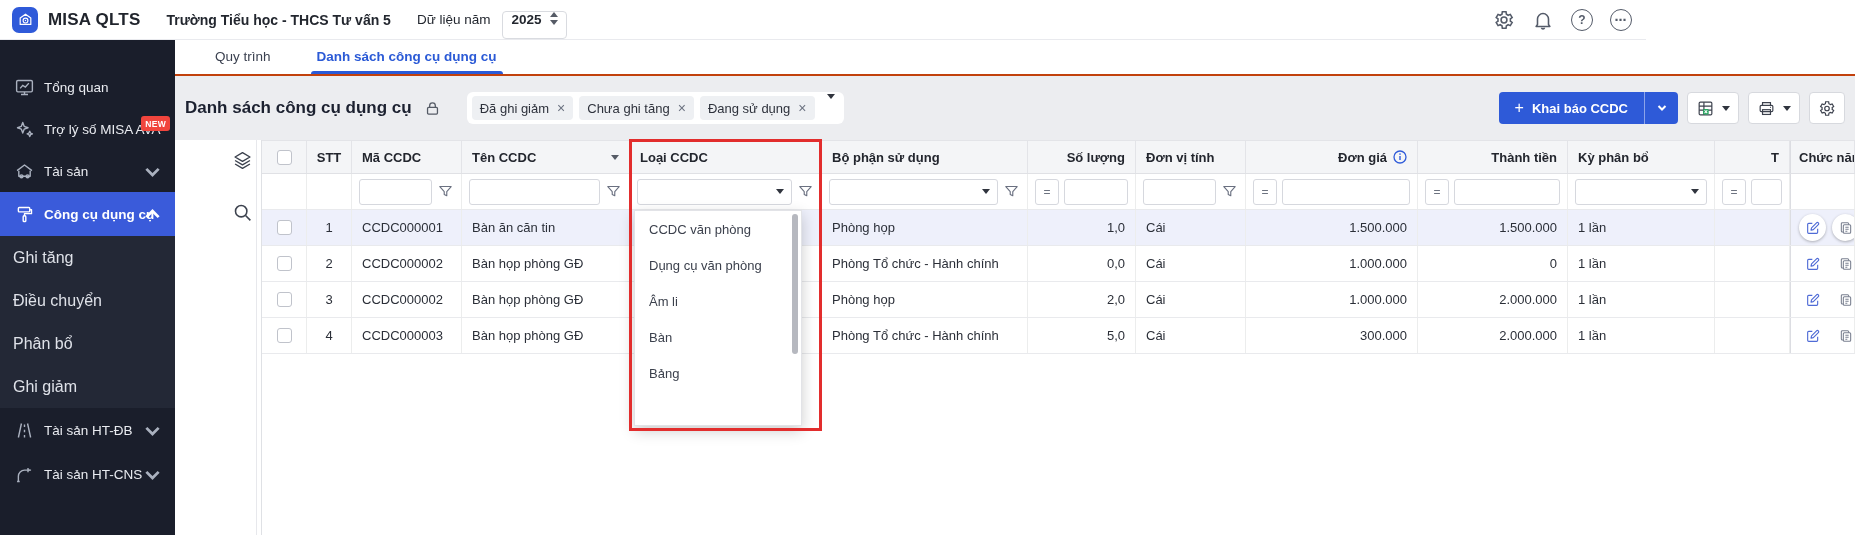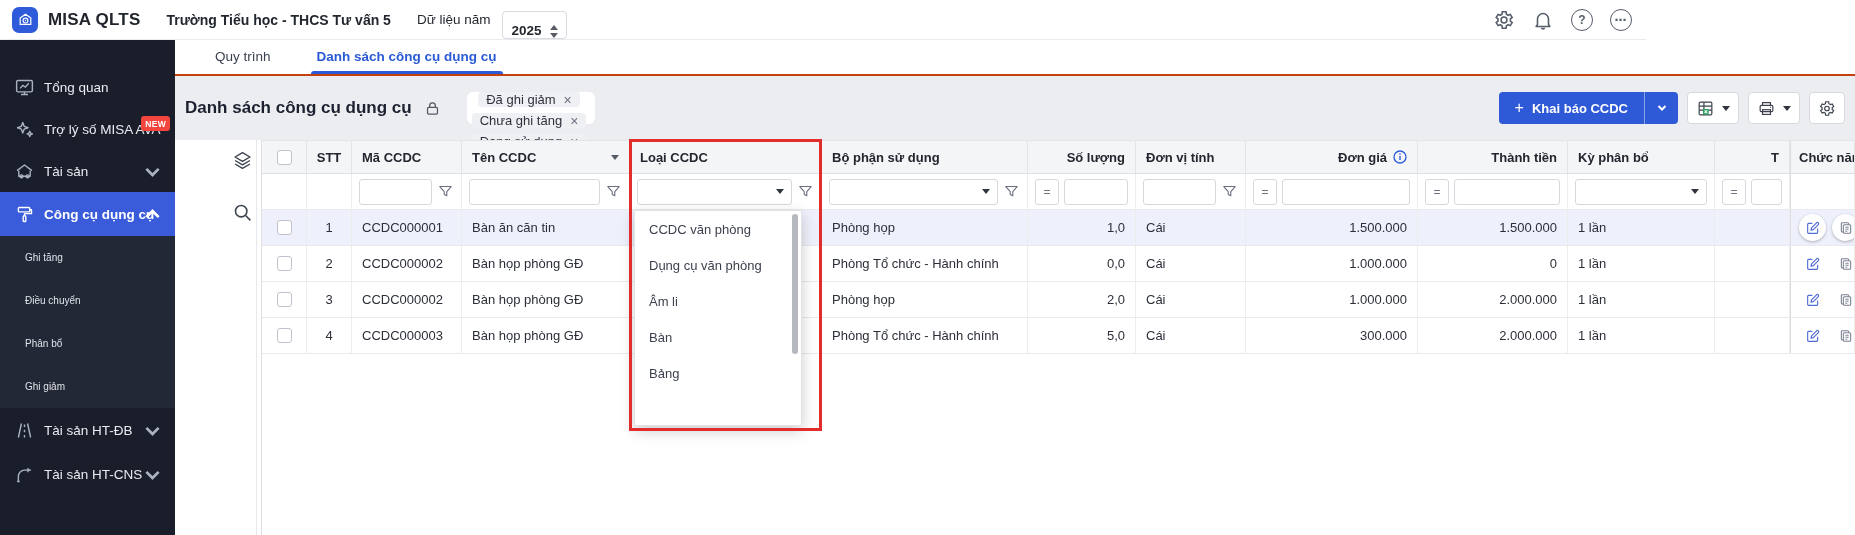--- a/index.html
+++ b/index.html
@@ -7,21 +7,21 @@
   body { font-family:"Liberation Sans","DejaVu Sans",sans-serif; color:#2b2f38; }
   #app { position:relative; width:1855px; height:535px; overflow:hidden; background:#fff; }
 
   
   .topbar { position:absolute; left:0; top:0; width:1646px; height:40px; background:#fff;
             border-bottom:1px solid #e9eaee; display:flex; align-items:center; padding:0 14px 0 12px; z-index:20; }
   .logo { width:26px; height:26px; border-radius:7px; background:#2f5ad9; display:flex; align-items:center; justify-content:center; flex:0 0 auto; }
   .app-name { font-size:17px; font-weight:700; color:#20242c; margin-left:10px; letter-spacing:.2px; }
   .org-name { font-size:14px; font-weight:700; color:#23272f; margin-left:26px; }
   .year-label { font-size:13.5px; color:#23272f; margin-left:26px; }
-  .year-box { margin-left:12px; border:1px solid #d9dbe0; border-radius:4px; height:28px; display:flex; align-items:flex-end; padding:0 8px; gap:8px; background:#fff;margin-top:11px; }
+  .year-box { margin-left:12px; border:1px solid #d9dbe0; border-radius:4px; height:28px; display:flex; align-items:flex-start; padding:0 8px; gap:8px; background:#fff;margin-top:11px; }
   .year-val { font-size:13.5px; font-weight:700; color:#23272f; }
   .stepper { display:flex; flex-direction:column; gap:3px; }
   .tri-up { width:0;height:0;border-left:4px solid transparent;border-right:4px solid transparent;border-bottom:5px solid #565b66; }
   .tri-dn { width:0;height:0;border-left:4px solid transparent;border-right:4px solid transparent;border-top:5px solid #565b66; }
   .topbar-right { margin-left:auto; display:flex; align-items:center; gap:17px; }
   .tb-ic { width:22px; height:22px; color:#545b69; display:block; }
   .circle-ic { width:22px; height:22px; border:1.6px solid #545b69; border-radius:50%; color:#545b69;
                display:flex; align-items:center; justify-content:center; font-size:12px; font-weight:700; line-height:1; }
 
   
@@ -29,34 +29,34 @@
   .sb-spacer { height:26px; }
   .sb-item { position:relative; height:42px; display:flex; align-items:center; padding-left:14px; gap:9px;
              color:#e9ebf0; font-size:13.5px; cursor:pointer; }
   .sb-item svg { width:21px; height:21px; color:#aab1bf; flex:0 0 auto; }
   .sb-item.active { background:#3a5bda; color:#fff; font-weight:700; height:44px; }
   .sb-item.active svg { color:#fff; }
   .chev { position:absolute; right:12px; width:11px; height:11px; color:#c6cad4; }
   .badge-new { position:absolute; right:5px; top:8px; background:#f1453d; color:#fff; font-size:8.5px; font-weight:700;
                padding:2.5px 4px; border-radius:3px; letter-spacing:.3px; }
   .sb-sub { background:#232836; }
-  .sb-subitem { height:43px; display:flex; align-items:center; padding-left:25px; color:#dfe2e9; font-size:10px; cursor:pointer; }
+  .sb-subitem { height:43px; display:flex; align-items:center; padding-left:13px; color:#dfe2e9; font-size:16px; cursor:pointer; }
   .sb-bottom { background:#1a1e2b; }
 
   
   .main { position:absolute; left:175px; top:40px; width:1680px; height:495px; background:#fff; }
   .tabbar { height:36px; background:#fff; border-bottom:2px solid #c2410c; display:flex; align-items:flex-end; padding-left:40px; gap:46px; }
   .tab { font-size:13.5px; color:#3b4150; padding-bottom:10px; cursor:pointer; }
   .tab.active { color:#2b5ad6; font-weight:700; position:relative; }
   .tab.active::after { content:""; position:absolute; left:-6px; right:-6px; bottom:0; height:3px; background:#2b5ad6; border-radius:3px 3px 0 0; }
 
   .titlebar { height:64px; background:#ecedf0; display:flex; align-items:center; padding:0 10px; }
   .page-title { font-size:17px; font-weight:700; color:#1c2130; }
   .lock-ic { width:17px; height:17px; color:#555b66; margin-left:12px; }
-  .chips-wrap { margin-left:26px; background:#fff; border-radius:6px; height:32px; display:flex; align-items:center; padding:0 9px 0 5px; gap:6px;flex-direction:column; }
+  .chips-wrap { margin-left:26px; background:#fff; border-radius:6px; height:32px; display:flex; align-items:center; padding:0 9px 0 5px; gap:6px; }
   .chip { background:#eef0f3; border-radius:4px; height:24px; display:flex; align-items:center; padding:0 8px; gap:8px; font-size:13px; color:#2e323c; }
   .chip-x { color:#6b7280; font-size:14px; line-height:1; cursor:pointer; }
   .chips-caret { margin-left:6px; }
   .caret-dn { width:0;height:0;border-left:4.5px solid transparent;border-right:4.5px solid transparent;border-top:5.5px solid #30343e; }
   .title-right { margin-left:auto; display:flex; align-items:center; gap:9px; }
   .btn-primary { display:flex; height:32px; border-radius:4px; overflow:hidden; }
   .btn-primary .bp-main { background:#2e5ad8; color:#fff; font-size:13px; font-weight:700; display:flex; align-items:center; gap:8px; padding:0 16px; cursor:pointer; }
   .bp-plus { font-size:16px; font-weight:400; }
   .btn-primary .bp-arrow { background:#2e5ad8; border-left:1px solid rgba(255,255,255,.45); width:34px; display:flex; align-items:center; justify-content:center; cursor:pointer; }
   .bp-arrow svg { width:12px; height:12px; color:#fff; }

